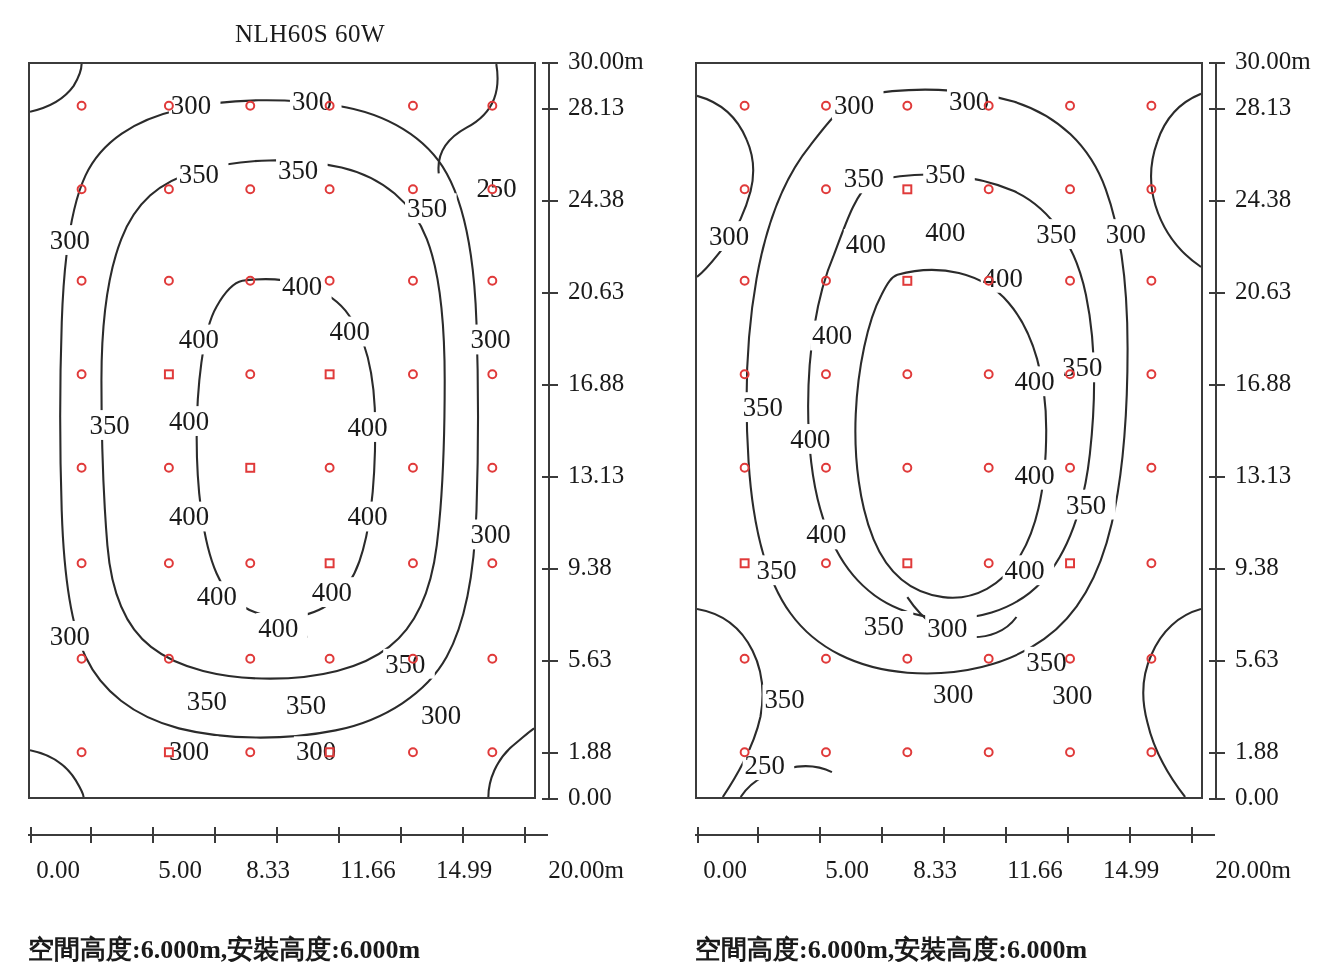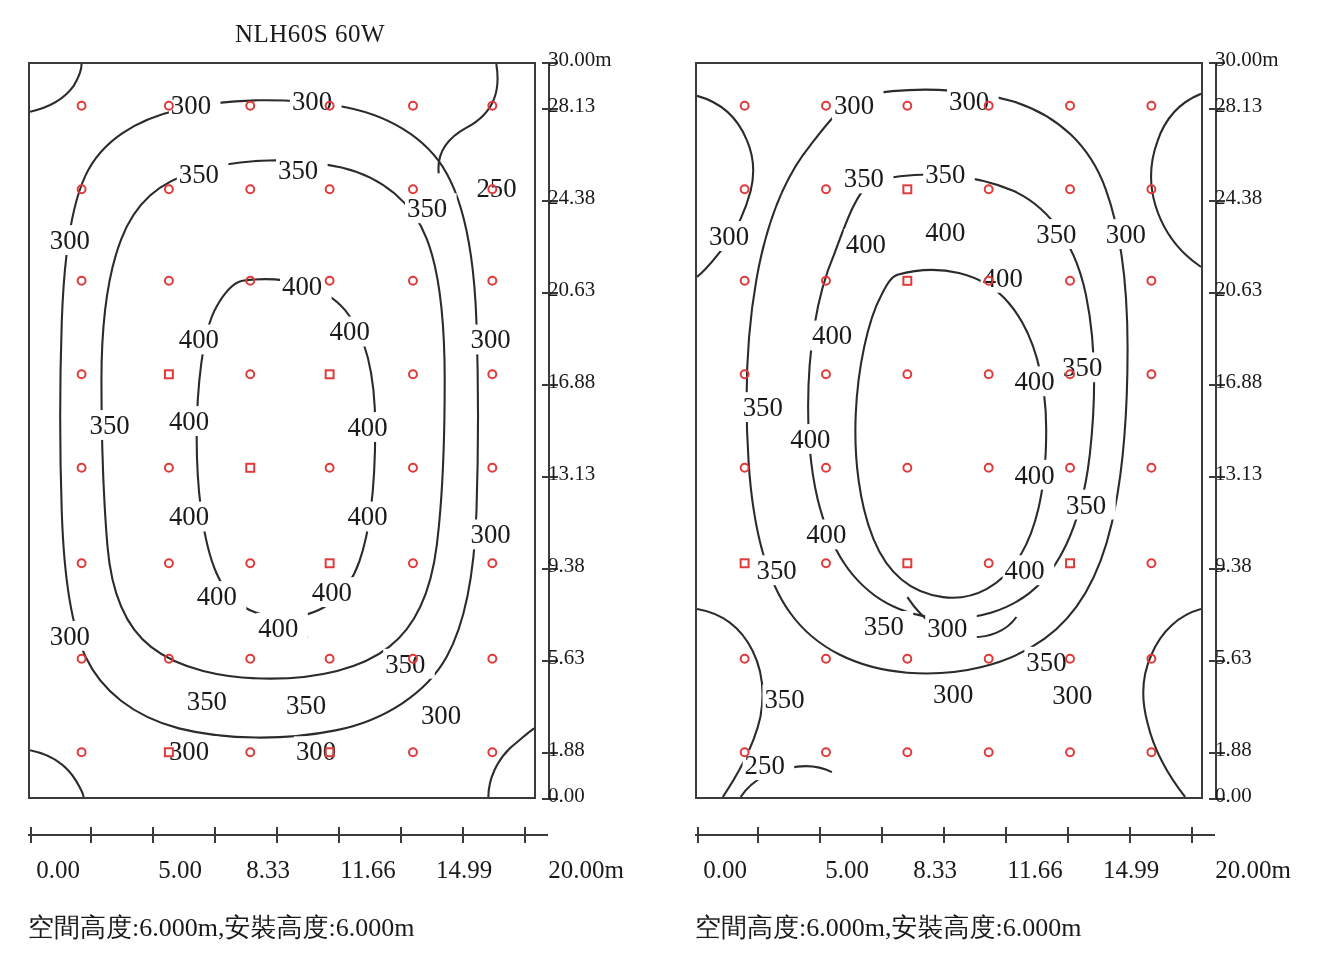--- a/index.html
+++ b/index.html
@@ -69,22 +69,22 @@
   }
   .vtick {
     position: absolute;
     left: 542px;
     width: 16px;
     height: 2px;
     background: #3b3b3b;
   }
   .vlabel {
     position: absolute;
-    left: 548px;
-    font-size: 21px;
+    left: 568px;
+    font-size: 25px;
     white-space: nowrap;
     transform: translateY(-15px);
   }
   
   .haxis {
     position: absolute;
     left: 28px;
     top: 834px;
     width: 520px;
     height: 2px;
@@ -99,25 +99,26 @@
   }
   .hlabel {
     position: absolute;
     top: 856px;
     font-size: 25px;
     white-space: nowrap;
     transform: translateX(-50%);
   }
   .footer-note {
     position: absolute;
-    top: 910px;
+    top: 932px;
     left: 28px;
     font-size: 26px;
     white-space: nowrap;
     font-family: "Liberation Serif", serif;
+    font-weight: bold;
   }
   .contour-path {
     fill: none;
     stroke: #2b2b2b;
     stroke-width: 2.1;
   }
   .contour-label {
     font-family: "Liberation Serif", serif;
     font-size: 27px;
     fill: #1a1a1a;

